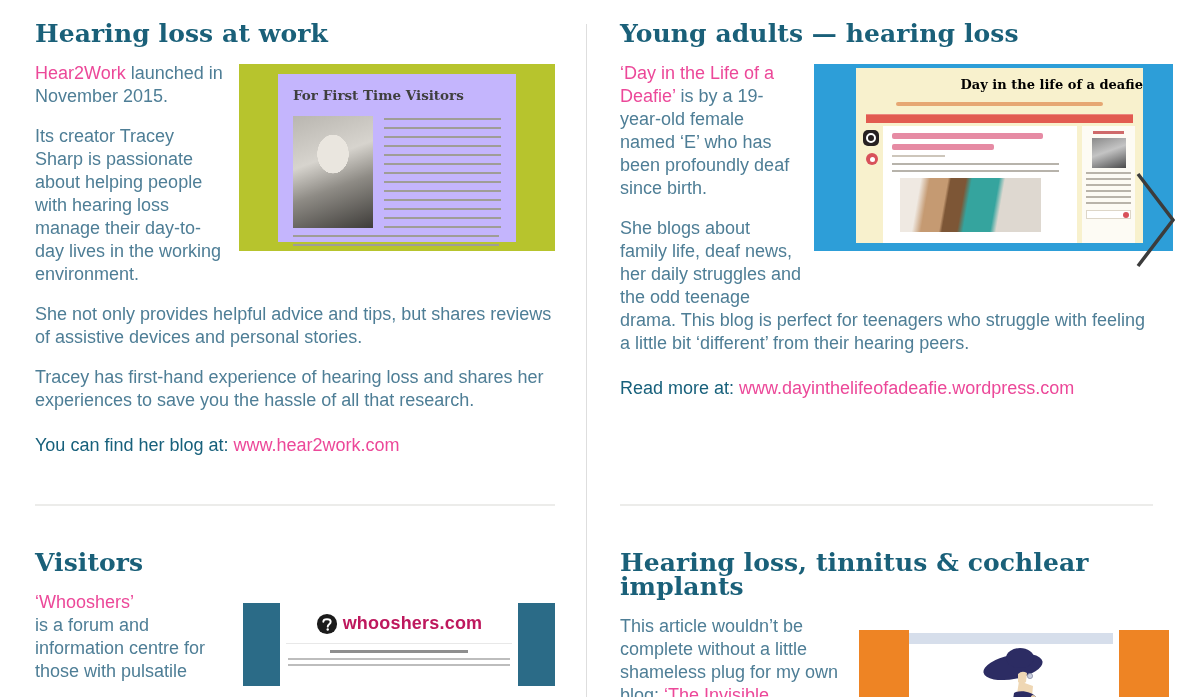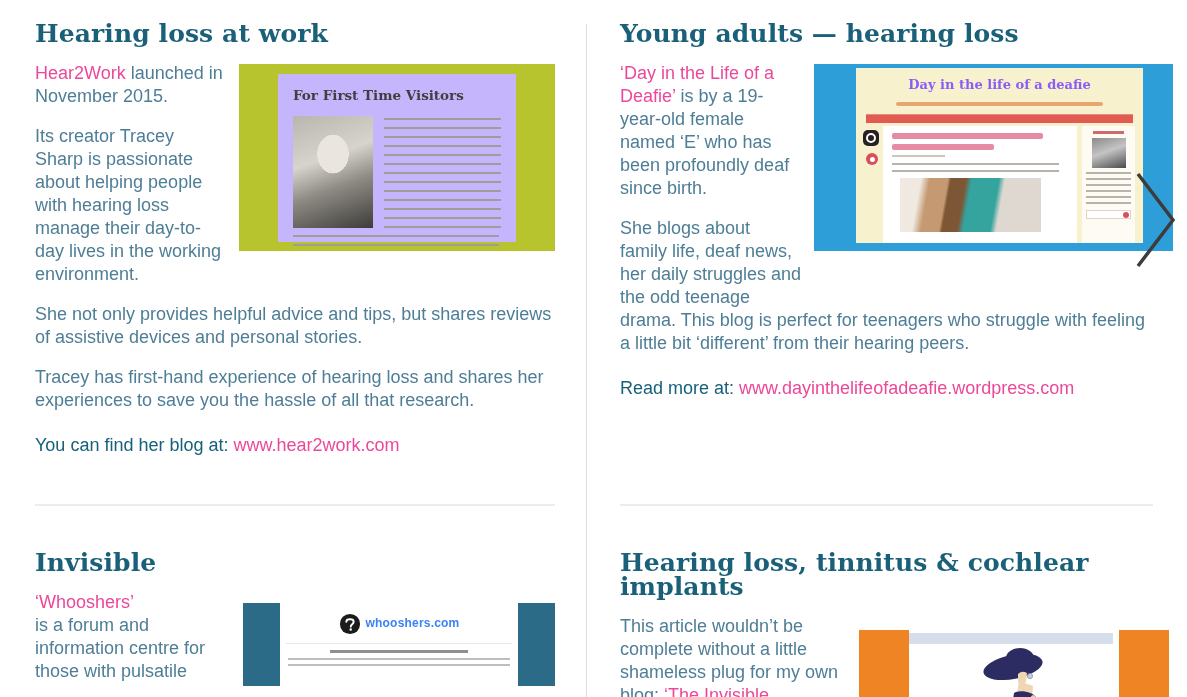--- a/index.html
+++ b/index.html
@@ -36,21 +36,21 @@
       linear-gradient(160deg,#b9b6b0 0%, #d7d4ce 38%, #8e8b85 62%, #3e3c39 100%);
   }
   .h2w-lines { flex:1; height:110px; margin-top:2px;
     background:repeating-linear-gradient(to bottom,#9f9d97 0 2px, rgba(0,0,0,0) 2px 9px); }
   .h2w-foot { margin:7px 2px 0 0; height:11px;
     background:repeating-linear-gradient(to bottom,#9f9d97 0 2px, rgba(0,0,0,0) 2px 9px); }
 
   
   .thumb-deafie { width:359px; height:187px; background:#2d9ed8; margin:2px -20px 36px 12px; }
   .deafie-panel { position:absolute; left:42px; right:30px; top:4px; bottom:8px; background:#f8f1cd; overflow:hidden; }
-  .deafie-title { text-align:center; font-family:"DejaVu Serif", serif; font-weight:700; font-size:13px; color:#8b5cf6; margin-top:5px; }
+  .deafie-title { text-align:right; font-family:"DejaVu Serif", serif; font-weight:700; font-size:13px; color:#000000; margin-top:5px; }
   .deafie-sub { width:72%; height:4px; margin:6px auto 0; background:#e1955c; border-radius:2px; opacity:.8; }
   .deafie-nav { margin:8px 10px 0; height:9px; background:#e25b50; border-top:1px solid #ec8880; }
   .deafie-icons { position:absolute; left:7px; top:62px; width:18px; }
   .ic-black { width:16px; height:16px; background:#272122; border-radius:5px; position:relative; }
   .ic-black::after { content:""; position:absolute; inset:3px; border:2px solid #fff; border-radius:50%; }
   .ic-red { width:12px; height:12px; background:#d8515a; border-radius:50%; margin:7px auto 0; position:relative; }
   .ic-red::after { content:""; position:absolute; inset:3.5px; background:#fff; border-radius:50%; }
   .deafie-body { position:absolute; left:27px; right:8px; top:58px; bottom:0; display:flex; gap:5px; }
   .deafie-main { flex:1; background:#fff; padding:7px 9px 0; }
   .d-pink1 { height:6px; width:86%; background:#e68ba4; border-radius:2px; }
@@ -69,21 +69,21 @@
   .s-search { margin-top:4px; height:9px; background:#fff; border:1px solid #ddd6c8; position:relative; }
   .s-search::after { content:""; position:absolute; right:1px; top:1px; width:6px; height:6px; background:#d8515a; border-radius:50%; }
 
   
   .thumb-whooshers { width:312px; height:93px; background:#fff; margin:12px 0 0 10px; }
   .thumb-whooshers::before, .thumb-whooshers::after {
     content:""; position:absolute; top:0; width:37px; height:83px; background:#2b6b87; }
   .thumb-whooshers::before { left:0; } .thumb-whooshers::after { right:0; }
   .wh-center { position:absolute; left:37px; right:37px; top:0; bottom:0; padding-top:9px; }
   .wh-logo { display:flex; align-items:center; justify-content:center; gap:5px; }
-  .wh-text { font-size:12px; font-weight:700; color:#3b82f6; letter-spacing:.2px; }
+  .wh-text { font-size:18px; font-weight:700; color:#be185d; letter-spacing:.2px; }
   .wh-rule { margin:8px 6px 0; border-top:1px solid #e8e8e8; }
   .wh-line1 { margin:6px auto 0; width:58%; height:3px; background:#8f8f8f; }
   .wh-stripes { margin:5px 8px 0; height:12px;
     background:repeating-linear-gradient(to bottom,#bdbdbd 0 2px, rgba(0,0,0,0) 2px 6px); }
 
   
   .thumb-invisible { width:310px; height:108px; background:#fff; margin:12px -16px 0 10px; }
   .thumb-invisible::before, .thumb-invisible::after {
     content:""; position:absolute; top:3px; width:50px; height:82px; background:#ee8424; }
   .thumb-invisible::before { left:0; } .thumb-invisible::after { right:0; }
@@ -117,21 +117,21 @@
       <p><a class="olink">Hear2Work</a><span> launched in November 2015.</span></p>
       <p>Its creator Tracey Sharp is passionate about helping people with hearing loss manage their day-to-day lives in the working environment.</p>
       <p>She not only provides helpful advice and tips, but shares reviews of assistive devices and personal stories.</p>
       <p>Tracey has first-hand experience of hearing loss and shares her experiences to save you the hassle of all that research.</p>
       <p class="cta"><strong>You can find her blog at: </strong><a class="olink">www.hear2work.com</a></p>
     </section>
 
     <hr class="divider">
 
     <section class="section-bottom">
-      <h2>Invisible</h2>
+      <h2>Visitors</h2>
 
       <figure class="thumb thumb-whooshers">
         <div class="wh-center">
           <div class="wh-logo">
             <svg width="22" height="22" viewBox="0 0 24 24">
               <circle cx="12" cy="12" r="11" fill="#1b1b1b"></circle>
               <path d="M8 9.5c0-3.5 8-3.5 8 0 0 2.8-3.2 2.6-3.2 5.4" stroke="#ffffff" fill="none" stroke-width="2.1" stroke-linecap="round"></path>
               <circle cx="12.8" cy="18" r="1.3" fill="#ffffff"></circle>
             </svg>
             <span class="wh-text">whooshers.com</span>

